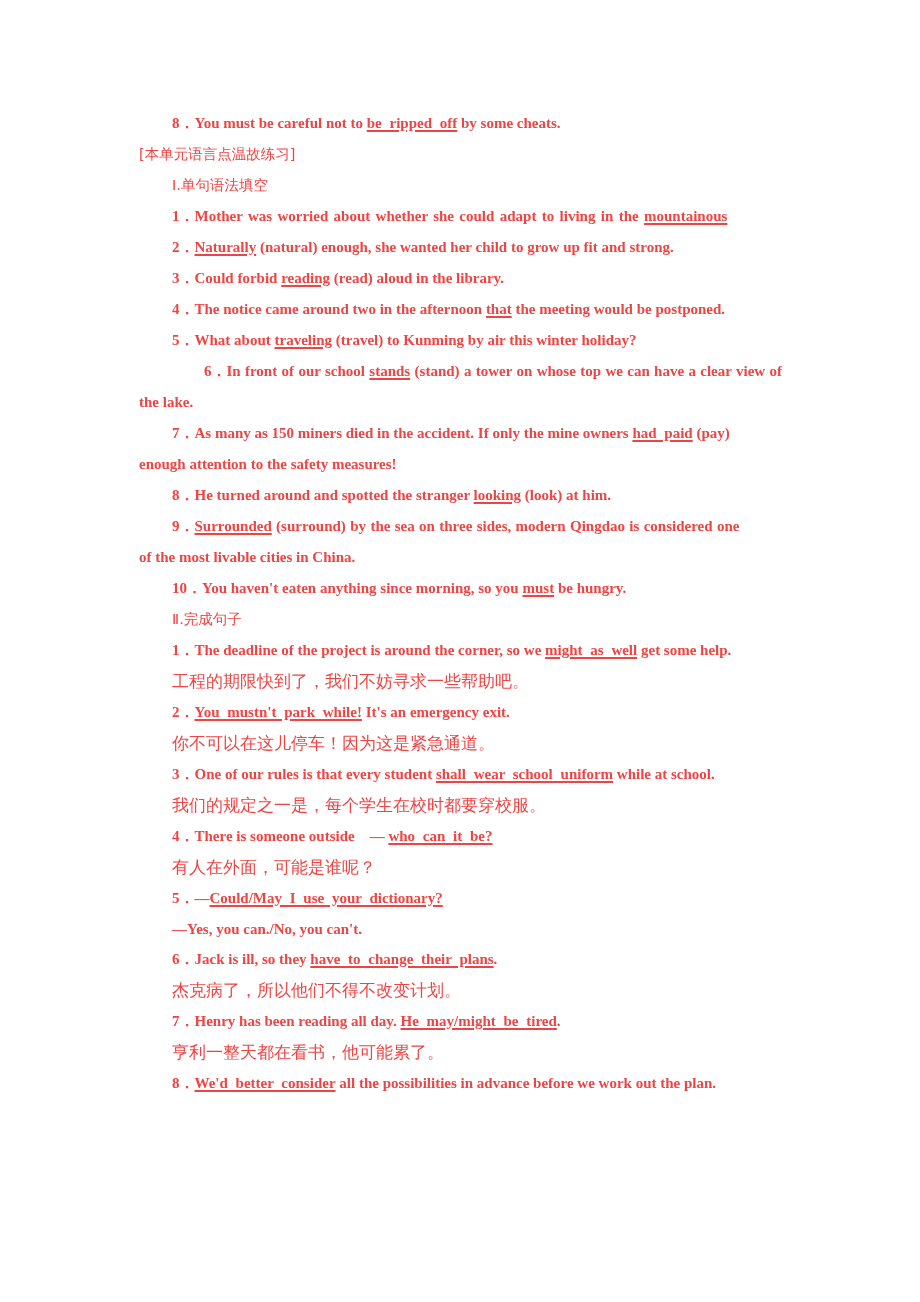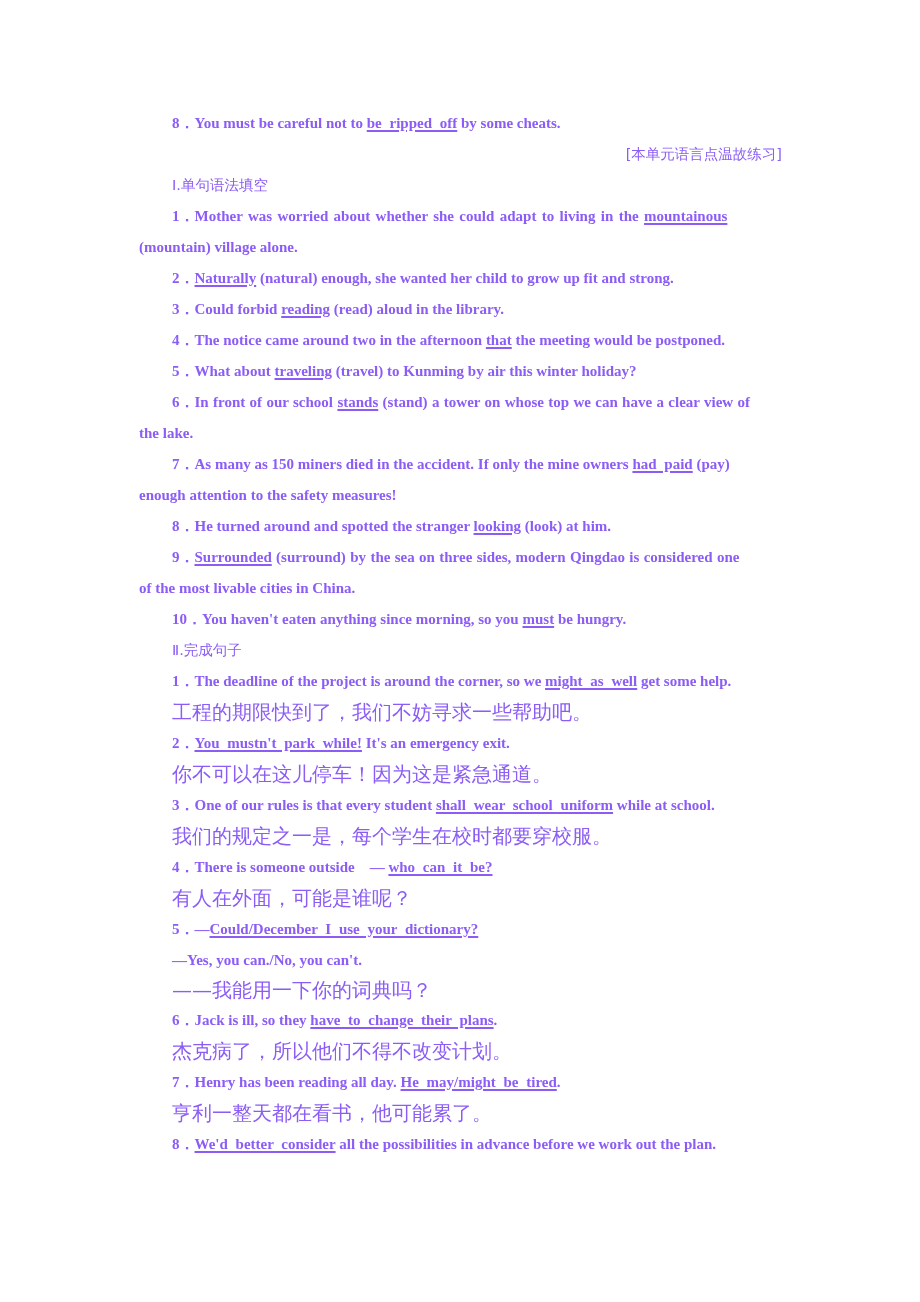--- a/index.html
+++ b/index.html
@@ -1,64 +1,63 @@
 <!DOCTYPE html>
 <html><head>
 <meta charset="utf-8">
 <style>
   html, body { margin: 0; padding: 0; background: #ffffff; }
   body { width: 920px; height: 1302px; position: relative; overflow: hidden; }
   .page {
     position: absolute; left: 139px; top: 108px; width: 643px;
     font-family: "Liberation Serif", "DejaVu Serif", serif;
-    font-weight: bold; font-size: 15px; color: #8b5cf6;
+    font-weight: bold; font-size: 15px; color: #ef4444;
   }
   .line { height: 31px; line-height: 31px; white-space: nowrap; }
   .line.tight { height: 30px; line-height: 30px; }
   .indent { padding-left: 33px; }
-  .center { text-align: right; padding-left: 0; }
-  .cn { font-family: "DejaVu Sans", "Liberation Sans", sans-serif; font-weight: normal; font-size: 20px; }
+  .center { text-align: left; padding-left: 0; }
+  .cn { font-family: "DejaVu Sans", "Liberation Sans", sans-serif; font-weight: normal; font-size: 17px; }
   .heading { font-family: "DejaVu Sans", "Liberation Sans", sans-serif; font-weight: normal; font-size: 14.5px; }
   .ans { text-decoration: underline; text-decoration-thickness: 1.5px; text-underline-offset: 2px; word-spacing: 4px; }
 </style>
 </head>
 <body>
 
 <div class="page">
 
   <div class="line indent">
     <span>8．</span><span>You must be careful not to </span><span class="ans">be ripped off</span><span> by some cheats.</span>
   </div>
 
   <div class="line center heading" style="font-weight:normal;">[本单元语言点温故练习]</div>
 
   <div class="line indent heading">Ⅰ.单句语法填空</div>
 
   <div class="line indent" style="word-spacing:1.6px;">
     <span>1．</span><span>Mother was worried about whether she could adapt to living in the </span><span class="ans">mountainous</span>
   </div>
-  <div class="line">(mountain) village alone.</div>
 
   <div class="line indent">
     <span>2．</span><span class="ans">Naturally</span><span> (natural) enough, she wanted her child to grow up fit and strong.</span>
   </div>
 
   <div class="line indent">
     <span>3．</span><span>Could forbid </span><span class="ans">reading</span><span> (read) aloud in the library.</span>
   </div>
 
   <div class="line indent">
     <span>4．</span><span>The notice came around two in the afternoon </span><span class="ans">that</span><span> the meeting would be postponed.</span>
   </div>
 
   <div class="line indent">
     <span>5．</span><span>What about </span><span class="ans">traveling</span><span> (travel) to Kunming by air this winter holiday?</span>
   </div>
 
-  <div class="line indent" style="word-spacing:0.6px;">
+  <div class="line indent" style="word-spacing:0.6px;text-align:right;">
     <span>6．</span><span>In front of our school </span><span class="ans">stands</span><span> (stand) a tower on whose top we can have a clear view of</span>
   </div>
   <div class="line">the lake.</div>
 
   <div class="line indent">
     <span>7．</span><span>As many as 150 miners died in the accident. If only the mine owners </span><span class="ans">had paid</span><span> (pay)</span>
   </div>
   <div class="line">enough attention to the safety measures!</div>
 
   <div class="line indent">
@@ -90,24 +89,23 @@
     <span>3．</span><span>One of our rules is that every student </span><span class="ans">shall wear school uniform</span><span> while at school.</span>
   </div>
   <div class="line indent cn">我们的规定之一是，每个学生在校时都要穿校服。</div>
 
   <div class="line indent">
     <span>4．</span><span>There is someone outside　— </span><span class="ans">who can it be?</span>
   </div>
   <div class="line indent cn">有人在外面，可能是谁呢？</div>
 
   <div class="line indent">
-    <span>5．</span><span>—</span><span class="ans">Could/December I use your dictionary?</span>
+    <span>5．</span><span>—</span><span class="ans">Could/May I use your dictionary?</span>
   </div>
   <div class="line indent tight">—Yes, you can./No, you can't.</div>
-  <div class="line indent cn tight">——我能用一下你的词典吗？</div>
 
   <div class="line indent">
     <span>6．</span><span>Jack is ill, so they </span><span class="ans">have to change their plans</span><span>.</span>
   </div>
   <div class="line indent cn">杰克病了，所以他们不得不改变计划。</div>
 
   <div class="line indent">
     <span>7．</span><span>Henry has been reading all day. </span><span class="ans">He may/might be tired</span><span>.</span>
   </div>
   <div class="line indent cn">亨利一整天都在看书，他可能累了。</div>

